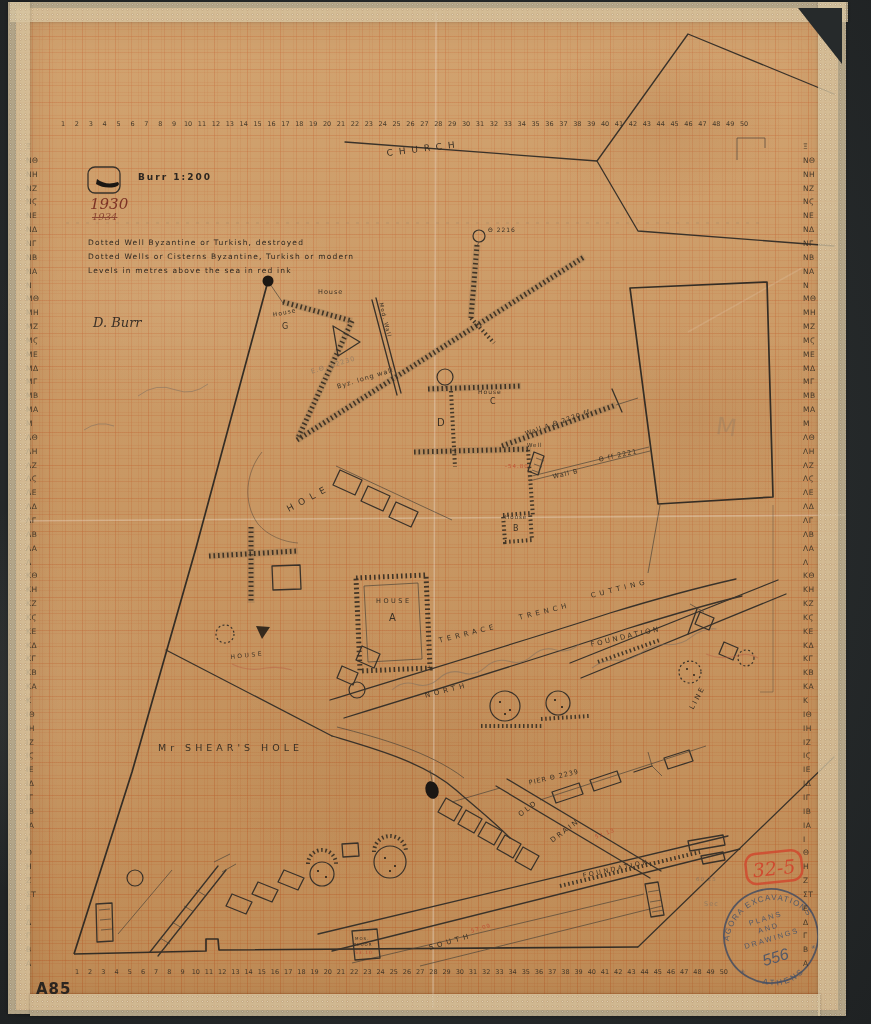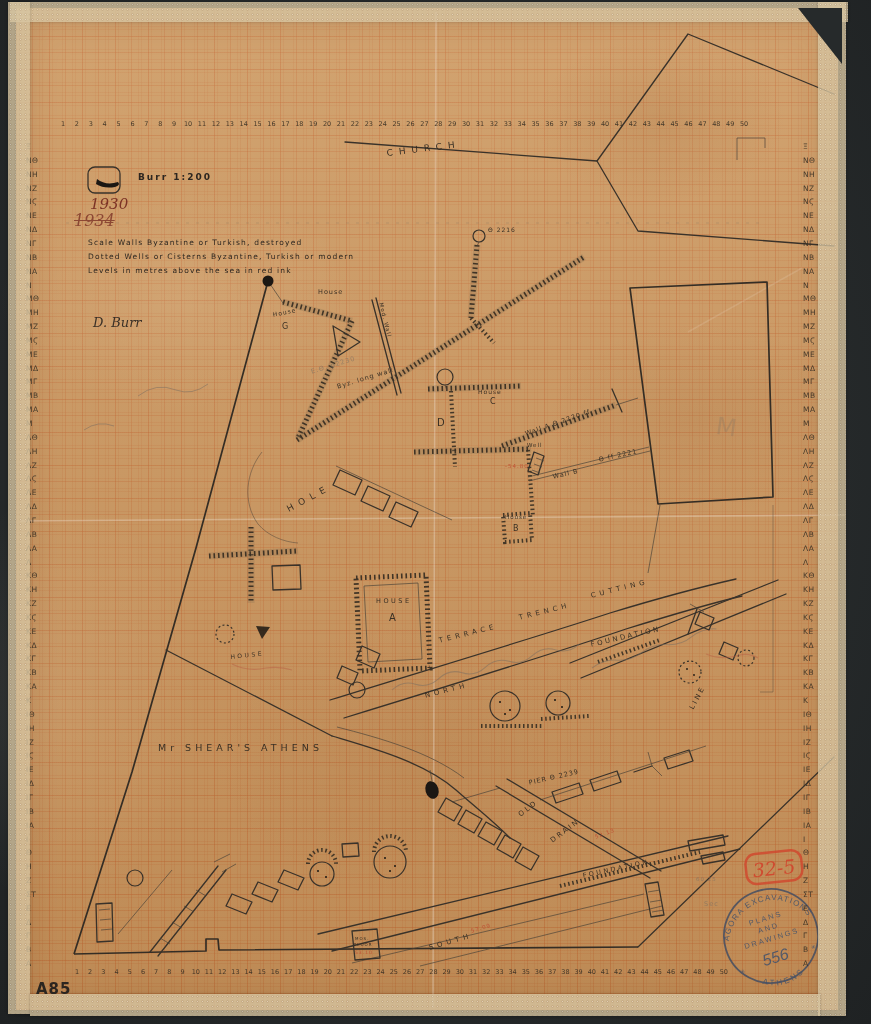--- a/index.html
+++ b/index.html
@@ -235,22 +235,22 @@
       <text class="st" x="771" y="930" text-anchor="middle" font-size="7.5" letter-spacing="2">AND</text>
       <text class="st" x="771" y="941" text-anchor="middle" font-size="7.5" letter-spacing="2">DRAWINGS</text>
       <text class="st hand" x="769" y="963" text-anchor="middle" font-size="16">556</text>
       <text class="st" x="731" y="964" font-size="6">✳</text>
       <text class="st" x="806" y="961" font-size="6">✳</text>
     </g>
   </svg>
 
   <div class="hdr" style="left:138px;top:172px;font-size:9px;font-weight:bold;letter-spacing:2px;">Burr 1:200</div>
   <div class="hdr hand" style="left:90px;top:195px;font-size:15px;color:#7c3326;">1930</div>
-  <div class="hdr hand strike" style="left:74px;top:211px;font-size:16px;color:#7c3326;opacity:.8;">1934</div>
-  <div class="hdr" style="left:88px;top:238px;font-size:7.5px;letter-spacing:1.2px;">Scale Walls Byzantine or Turkish, destroyed</div>
+  <div class="hdr hand strike" style="left:92px;top:211px;font-size:10px;color:#7c3326;opacity:.8;">1934</div>
+  <div class="hdr" style="left:88px;top:238px;font-size:7.5px;letter-spacing:1.2px;">Dotted Well Byzantine or Turkish, destroyed</div>
   <div class="hdr" style="left:88px;top:252px;font-size:7.5px;letter-spacing:1.2px;">Dotted Wells or Cisterns Byzantine, Turkish or modern</div>
   <div class="hdr" style="left:88px;top:266px;font-size:7.5px;letter-spacing:1.2px;">Levels in metres above the sea in red ink</div>
   <div class="hdr hand" style="left:93px;top:315px;font-size:13px;color:#3a3027;text-align:center;">D. Burr</div>
 
   <div id="ruler-top" style="position:absolute;inset:0;">
       <span class="tick " style="left: 63px; top: 120px;">1</span>
       <span class="tick " style="left: 76.9px; top: 120px;">2</span>
       <span class="tick " style="left: 90.8px; top: 120px;">3</span>
       <span class="tick " style="left: 104.7px; top: 120px;">4</span>
       <span class="tick " style="left: 118.6px; top: 120px;">5</span>
@@ -499,21 +499,21 @@
       <span class="ml sp4" style="left: 285px; top: 505px; font-size: 9px; transform: rotate(-28deg);">HOLE</span>
       <span class="ml sp2" style="left: 230px; top: 653px; font-size: 6px; transform: rotate(-6deg);">HOUSE</span>
       <span class="ml sp2" style="left: 376px; top: 597px; font-size: 6.5px; transform: rotate(0deg);">HOUSE</span>
       <span class="ml " style="left: 389px; top: 612px; font-size: 10px; transform: rotate(0deg);">A</span>
       <span class="ml sp3" style="left: 438px; top: 637px; font-size: 7px; transform: rotate(-14deg);">TERRACE</span>
       <span class="ml sp3" style="left: 518px; top: 614px; font-size: 7px; transform: rotate(-14deg);">TRENCH</span>
       <span class="ml sp3" style="left: 590px; top: 592px; font-size: 7px; transform: rotate(-14deg);">CUTTING</span>
       <span class="ml sp2" style="left: 590px; top: 641px; font-size: 7px; transform: rotate(-13deg);">FOUNDATION</span>
       <span class="ml sp3" style="left: 424px; top: 692px; font-size: 7px; transform: rotate(-14deg);">NORTH</span>
       <span class="ml sp2" style="left: 688px; top: 707px; font-size: 7px; transform: rotate(-62deg);">LINE</span>
-      <span class="ml sp3" style="left: 158px; top: 742px; font-size: 9.5px; transform: rotate(0deg);">Mr SHEAR'S ATHENS</span>
+      <span class="ml sp3" style="left: 158px; top: 742px; font-size: 9.5px; transform: rotate(0deg);">Mr SHEAR'S HOLE</span>
       <span class="ml " style="left: 528px; top: 779px; font-size: 6.5px; transform: rotate(-13deg);">PIER Θ 2239</span>
       <span class="ml sp2" style="left: 517px; top: 812px; font-size: 7px; transform: rotate(-37deg);">OLD</span>
       <span class="ml sp2" style="left: 549px; top: 838px; font-size: 7px; transform: rotate(-37deg);">DRAIN</span>
       <span class="ml red" style="left: 594px; top: 834px; font-size: 5.5px; transform: rotate(-20deg);">52.13</span>
       <span class="ml sp2" style="left: 582px; top: 872px; font-size: 6.5px; transform: rotate(-12deg);">FOUNDATION</span>
       <span class="ml sp3" style="left: 428px; top: 944px; font-size: 7px; transform: rotate(-16deg);">SOUTH</span>
       <span class="ml red" style="left: 470px; top: 928px; font-size: 5.5px; transform: rotate(-16deg);">57.09</span>
       <span class="ml " style="left: 355px; top: 936px; font-size: 4px; transform: rotate(0deg);">MOS.</span>
       <span class="ml " style="left: 354px; top: 942px; font-size: 4px; transform: rotate(0deg);">FLOOR</span>
       <span class="ml red" style="left: 355px; top: 950px; font-size: 4.5px; transform: rotate(0deg);">53.10</span>

